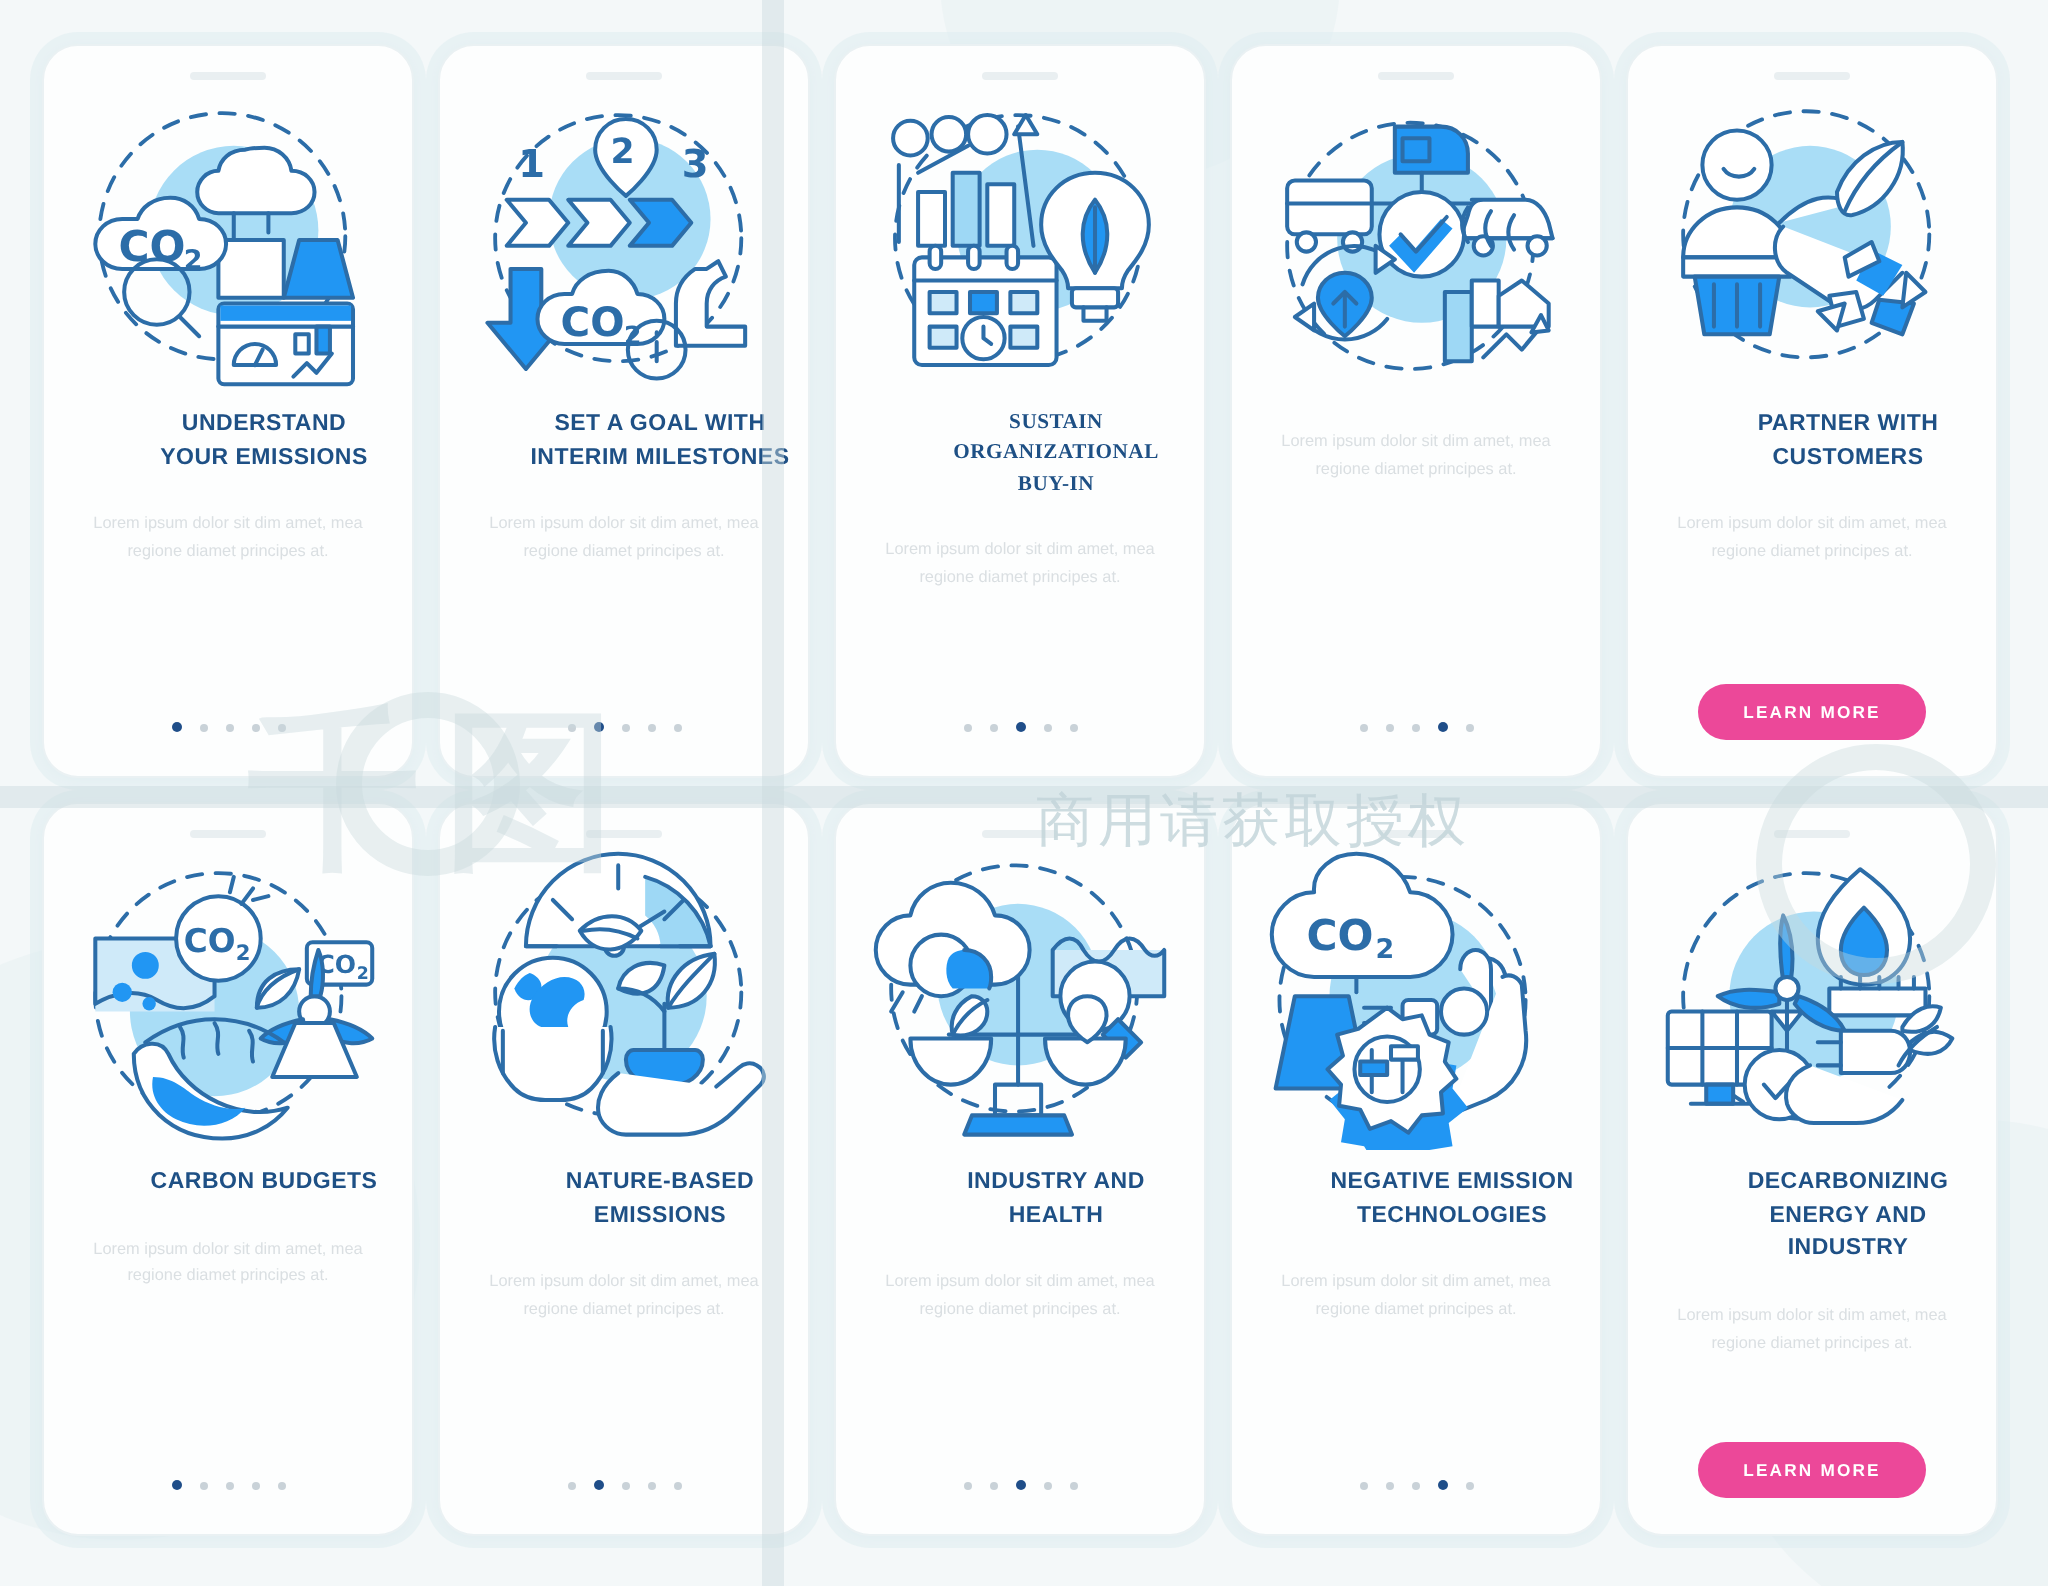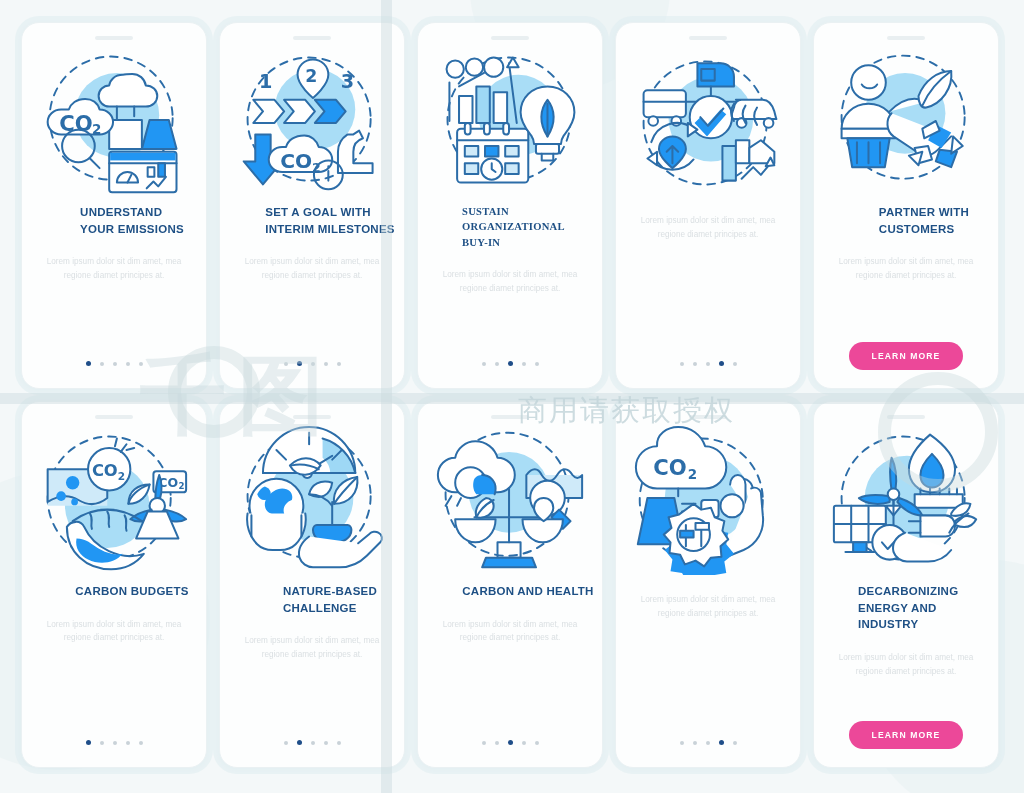--- a/index.html
+++ b/index.html
@@ -26,21 +26,21 @@
   #watermark {
     position: absolute; inset: 0; pointer-events: none;
     z-index: 40;
   }
   .wm-bar {
     position: absolute; background: #c9d9dd; opacity: .45;
   }
   .wm-h { left: 0; width: 1024px; height: 11px; top: 393px; }
   .wm-v { top: 0; height: 793px; width: 11px; left: 381px; }
   .wm-logo {
-    position: absolute; left: 140px; top: 338px;
+    position: absolute; left: 124px; top: 338px;
     font-size: 86px; letter-spacing: 12px; color: #c9d9dd;
     opacity: .42; font-family: "DejaVu Sans", sans-serif; font-weight: 700;
     white-space: nowrap;
   }
   .wm-txt1 {
     position: absolute; left: 518px; top: 358px;
     font-size: 29px; letter-spacing: 2px; color: #c2d4d9; opacity: .80;
     font-family: "DejaVu Sans", sans-serif; white-space: nowrap;
   }
   .wm-txt2 {
@@ -82,20 +82,21 @@
   .illus {
     width: 160px; height: 150px; margin-top: 6px; flex: none;
     display: block;
   }
 
   .title {
     color: #1e5085;
     font-weight: 700;
     font-size: 11.5px;
     letter-spacing: .25px;
+    text-align: center;
     line-height: 1.45;
     padding: 0 8px;
     margin-top: 8px;
     margin-left: 36px;
   }
   .title.small { font-size: 10.6px; font-family: Liberation Serif, serif; }
 
   .body-text {
     color: #dadfe2;
     font-size: 8.2px;
@@ -422,21 +423,21 @@
 <path class="il-stroke" d="M80 72c10 0 18 4 24 12"></path>
 <path class="il-stroke-d" d="M130 54c-16 2-26 14-24 28 16 0 26-12 24-28z"></path>
 <path class="il-stroke" d="M106 82c6-10 14-18 24-28"></path>
 <path class="il-stroke" d="M104 80v26" stroke-width="3"></path>
 <path class="il-fill-blue" d="M88 104h32c2 0 4 2 4 5 0 8-8 14-20 14s-20-6-20-14c0-3 2-5 4-5z"></path>
 <path class="il-stroke" d="M88 104h32c2 0 4 2 4 5 0 8-8 14-20 14s-20-6-20-14c0-3 2-5 4-5z"></path>
 <path class="il-stroke-d" d="M80 116c-8 6-12 14-10 22 2 6 8 10 14 10h28c10 0 20-4 28-12l14-14c3-3 2-8-2-10-3-2-7-1-9 1l-12 10"></path>
 </svg>
         <div class="title">
           <div>NATURE-BASED</div>
-          <div>CHALLENGE</div>
+          <div>EMISSIONS</div>
         </div>
         <div class="body-text">Lorem ipsum dolor sit dim amet, mea regione diamet principes at.</div>
         <div class="spacer"></div>
         <div class="dots">
           <span class="dot"></span>
           <span class="dot active"></span>
           <span class="dot"></span>
           <span class="dot"></span>
           <span class="dot"></span>
         </div>
@@ -462,21 +463,21 @@
 <path class="il-stroke-d" d="M26 98h42c0 14-10 24-21 24s-21-10-21-24z"></path>
 <path class="il-stroke-d" d="M96 98h42c0 14-10 24-21 24s-21-10-21-24z"></path>
 <path class="il-stroke-d" d="M58 76c-8 4-12 12-10 20 10 2 18-4 18-12 0-4-3-8-8-8z"></path>
 <path class="il-stroke" d="M48 96c4-8 10-14 18-18"></path>
 <path class="il-stroke-d" d="M118 74c-6 0-10 4-10 10 0 8 10 14 10 14s10-6 10-14c0-6-4-10-10-10z" transform="translate(0,2)"></path>
 <path class="il-stroke" d="M70 122h24v16H70z" fill="#fff"></path>
 <path class="il-fill-blue" d="M58 138h48l4 10H54z"></path>
 <path class="il-stroke" d="M58 138h48l4 10H54z"></path>
 </svg>
         <div class="title">
-          <div>CARBON AND HEALTH</div>
+          <div>INDUSTRY AND HEALTH</div>
         </div>
         <div class="body-text">Lorem ipsum dolor sit dim amet, mea regione diamet principes at.</div>
         <div class="spacer"></div>
         <div class="dots">
           <span class="dot"></span>
           <span class="dot"></span>
           <span class="dot active"></span>
           <span class="dot"></span>
           <span class="dot"></span>
         </div>
@@ -502,20 +503,24 @@
 <g transform="translate(68,112)">
   <path class="il-fill-blue" d="M-2-22a32 32 0 0 1 0 0"></path>
 </g>
 <path class="il-stroke-d" d="M68 82l8 6 10-2 4 10 10 4-2 10 6 9-8 7 1 11-11 1-7 9-9-6-11 4-5-10-11-2 1-11-7-8 8-7-3-11 11-3z"></path>
 <circle class="il-stroke-d" cx="68" cy="114" r="17"></circle>
 <path class="il-stroke" d="M60 104v22M76 104v22"></path>
 <rect class="il-fill-blue" x="54" y="110" width="14" height="7"></rect>
 <rect class="il-stroke" x="54" y="110" width="14" height="7"></rect>
 <rect class="il-stroke-d" x="70" y="102" width="14" height="7"></rect>
 </svg>
+        <div class="title">
+          <div>NEGATIVE EMISSION</div>
+          <div>TECHNOLOGIES</div>
+        </div>
         <div class="body-text">Lorem ipsum dolor sit dim amet, mea regione diamet principes at.</div>
         <div class="spacer"></div>
         <div class="dots">
           <span class="dot"></span>
           <span class="dot"></span>
           <span class="dot"></span>
           <span class="dot active"></span>
           <span class="dot"></span>
         </div>
       </div>

